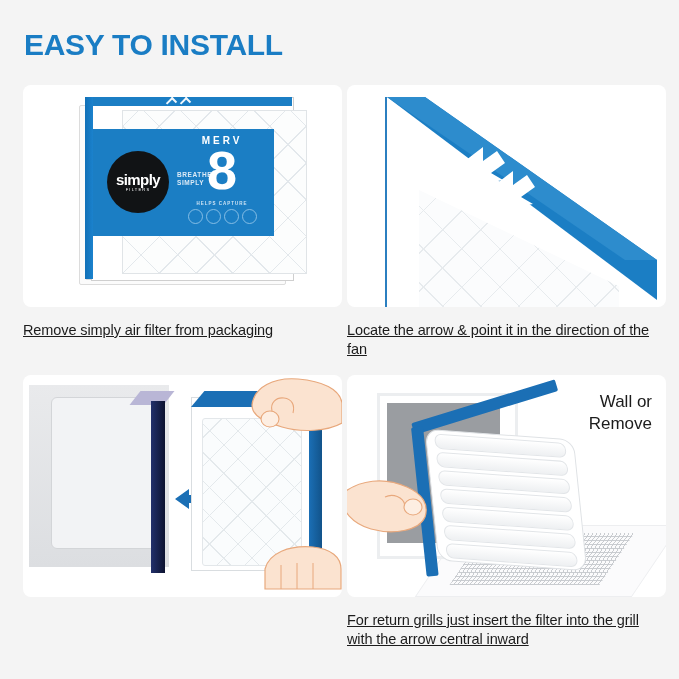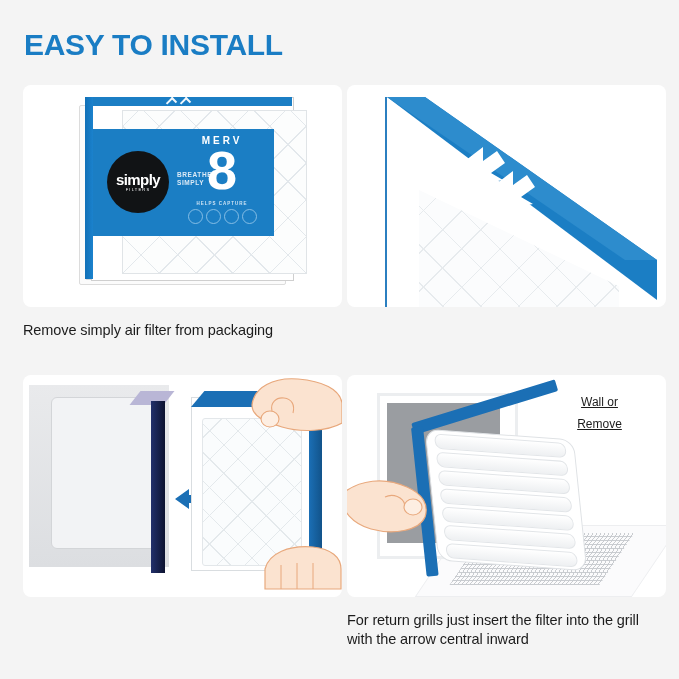--- a/index.html
+++ b/index.html
@@ -27,20 +27,21 @@
   .cell.c4{left:347px;top:290px;}
 
   .card{
     position:relative;width:319px;height:222px;
     background:#ffffff;border-radius:8px;overflow:hidden;
   }
   .caption{
     margin-top:14px;
     font-size:14.5px;line-height:19px;color:#1c1c1c;
     letter-spacing:-0.1px;
+    text-decoration:underline;
   }
 
   
   .p1-stack{position:absolute;left:48px;top:12px;width:225px;height:198px;}
   .p1-back{
     position:absolute;left:8px;top:8px;width:205px;height:178px;
     background:#fbfbfb;border:1px solid #dcdcdc;border-radius:2px;
   }
   .p1-back2{
     position:absolute;left:14px;top:3px;width:205px;height:178px;
@@ -165,22 +166,22 @@
   }
   .hand-top{
     position:absolute;left:225px;top:0px;width:95px;height:62px;
   }
   .hand-bot{
     position:absolute;left:240px;top:160px;width:80px;height:56px;
   }
 
   
   .p4-note{
-    position:absolute;right:14px;top:16px;width:105px;text-align:center;
-    font-size:12px;line-height:22px;color:#1c1c1c;text-decoration:underline;
+    position:absolute;right:14px;top:16px;width:105px;text-align:right;
+    font-size:17px;line-height:22px;color:#1c1c1c;
   }
   .p4-wall{
     position:absolute;left:30px;top:18px;width:135px;height:160px;
     background:#ffffff;border:3px solid #eceef0;
   }
   .p4-dark{
     position:absolute;left:40px;top:28px;width:113px;height:140px;
     background:#9a9da1;
   }
   .p4-duct{
@@ -272,20 +273,21 @@
             <polygon points="40,12 78,12 310,175 278,175" fill="#2d8ccd"></polygon>
             <g fill="#ffffff">
               <polygon points="110,82 136,62 136,76 150,66 158,78 144,88 156,95 130,100 130,90" transform="rotate(0)"></polygon>
             </g>
             <g fill="#ffffff">
               <polygon points="140,106 166,86 166,100 180,90 188,102 174,112 186,119 160,124 160,114"></polygon>
             </g>
           </svg>
         </div>
       </div>
+      <div class="caption">Locate the arrow &amp; point it in the direction of the fan</div>
     </div>
 
     <div class="cell c3">
       <div class="card">
         <div class="p3-unit">
           <div class="p3-body"></div>
           <div class="p3-face"></div>
           <div class="p3-slot-top"></div>
           <div class="p3-slot"></div>
         </div>

